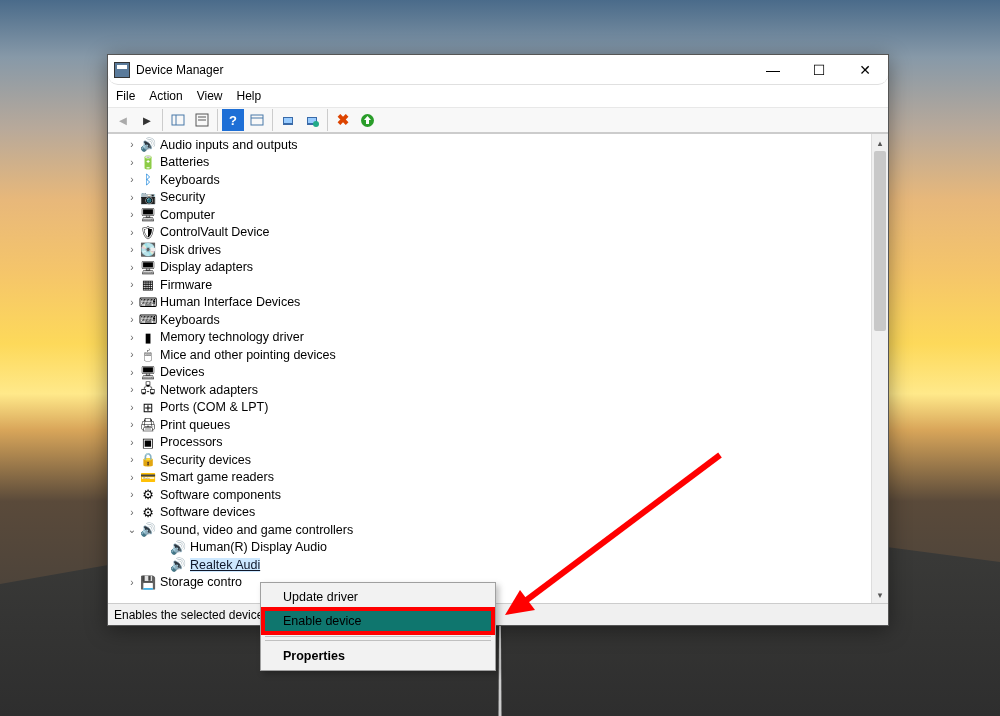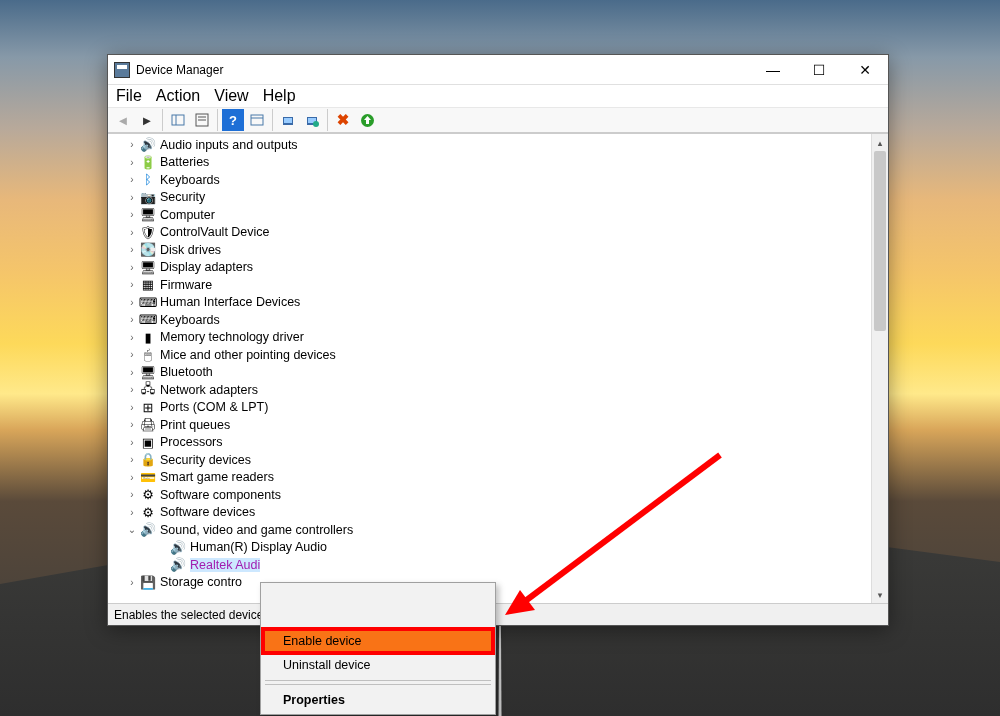--- a/index.html
+++ b/index.html
@@ -16,50 +16,50 @@
   content:""; position:absolute; bottom:0; left:50%; width:6px; height:100%;
   background:#ccc; transform:translateX(-50%);
   clip-path: polygon(47% 0,53% 0,75% 100%,25% 100%);
 }
 .sun { position:absolute; left:380px; top:360px; width:50px; height:50px; border-radius:50%; background:radial-gradient(circle,#fffde0 0%,#ffe985 60%,rgba(255,220,120,0) 100%); }
 .window {
   position:absolute; left:107px; top:54px; width:782px; height:572px;
   background:#fff; border:1px solid #555; box-shadow:0 4px 20px rgba(0,0,0,.4);
   display:flex; flex-direction:column;
 }
-.titlebar { height:30px; display:flex; align-items:center; padding:0 0 0 6px; border-bottom:1px solid #e0e0e0; }
+.titlebar { height:30px; display:flex; align-items:center; padding:0 0 0 6px; border-bottom:1px solid #e0e0e0;border-radius:10px; }
 .title-icon { width:16px; height:16px; margin-right:6px; background:#5a7a9a; border:1px solid #333; position:relative; }
 .title-icon::after{content:"";position:absolute;top:2px;left:2px;width:10px;height:4px;background:#fff;}
 .title-text { font-size:12px; flex:1; }
 .winbtn { width:46px; height:30px; display:flex; align-items:center; justify-content:center; font-size:14px; }
-.menubar { height:22px; display:flex; align-items:center; padding-left:8px; gap:14px; font-size:16px; }
+.menubar { height:22px; display:flex; align-items:center; padding-left:8px; gap:14px; font-size:12px; }
 .menubar span { cursor:default; }
 .toolbar { height:26px; border-top:1px solid #e8e8e8; border-bottom:1px solid #ccc; display:flex; align-items:center; padding:0 4px; gap:2px; background:#f8f8f8; }
 .tbtn { width:22px; height:22px; display:flex; align-items:center; justify-content:center; font-size:13px; border:1px solid transparent; color:#333; }
 .tbtn.sep { width:1px; background:#ccc; margin:0 2px; border:none; }
 .tbtn.disabled{ color:#aaa; }
 .tree-area { flex:1; display:flex; border-top:1px solid #ccc; overflow:hidden; }
 .tree { flex:1; overflow-y:auto; padding:2px 0 2px 18px; font-size:12.5px; position:relative; }
 .node { display:flex; align-items:center; height:17.5px; cursor:default; white-space:nowrap; }
 .expander { width:12px; text-align:center; color:#666; font-size:10px; cursor:pointer; }
 .dev-icon { width:16px; height:16px; margin:0 4px 0 2px; display:inline-flex; align-items:center; justify-content:center; font-size:13px; }
 .node.child { padding-left:30px; }
-.node.selected .label { background:#cde8ff; color:#a21caf; }
+.node.selected .label { background:#cde8ff; color:#0f172a;text-decoration:underline; }
 .scrollbar { width:17px; background:#f0f0f0; border-left:1px solid #ddd; position:relative; }
 .scroll-arrow{height:17px;display:flex;align-items:center;justify-content:center;font-size:9px;color:#555;}
 .scroll-thumb{position:absolute;top:17px;left:2px;right:2px;height:180px;background:#c8c8c8;border-radius:2px;}
 .statusbar { height:22px; border-top:1px solid #ccc; display:flex; align-items:center; padding-left:6px; font-size:12px; background:#f0f0f0; }
 
 .context-menu {
   position:absolute; left:260px; top:582px; width:236px; background:#f2f2f2;
   border:1px solid #a0a0a0; box-shadow:3px 3px 6px rgba(0,0,0,.25);
   font-size:12.5px; padding:2px;
 }
 .ctx-item { padding:5px 20px; cursor:default; position:relative; }
-.ctx-item.highlighted { background:#f97316;margin-top:44px; }
+.ctx-item.highlighted { background:#0f766e; }
 .ctx-item.highlight-box { outline:4px solid #ff0000; outline-offset:-2px; z-index:5; }
 .ctx-sep { height:1px; background:#c0c0c0; margin:3px 2px; }
 .ctx-item.bold { font-weight:bold; }
 
 .arrow { position:absolute; left:500px; top:445px; width:230px; height:170px; pointer-events:none; }
 .arrow line{stroke:#ff0000;stroke-width:6;}
 .arrow polygon{fill:#ff0000;}
 </style>
 </head>
 <body>
@@ -192,21 +192,21 @@
           <span class="label">Memory technology driver</span>
         </div>
         <div class="node">
           <span class="expander">›</span>
           <span class="dev-icon">🖱</span>
           <span class="label">Mice and other pointing devices</span>
         </div>
         <div class="node">
           <span class="expander">›</span>
           <span class="dev-icon">🖥</span>
-          <span class="label">Bluetooth</span>
+          <span class="label">Devices</span>
         </div>
         <div class="node">
           <span class="expander">›</span>
           <span class="dev-icon">🖧</span>
           <span class="label">Network adapters</span>
         </div>
         <div class="node">
           <span class="expander">›</span>
           <span class="dev-icon">⊞</span>
           <span class="label">Ports (COM &amp; LPT)</span>
@@ -267,22 +267,22 @@
       <div class="scroll-thumb"></div>
       <div class="scroll-arrow" style="position:absolute;bottom:0;width:100%;">▾</div>
     </div>
   </div>
   <div class="statusbar">
     <span>Enables the selected device.</span>
   </div>
 </div>
 
 <div class="context-menu" id="ctxmenu">
+    <div class="ctx-item">Update driver</div>
     <div class="ctx-item highlighted highlight-box">Enable device</div>
-    <div class="ctx-item">Uninstall device</div>
     <div class="ctx-sep"></div>
     <div class="ctx-sep"></div>
     <div class="ctx-item bold">Properties</div>
   </div>
 
 <svg class="arrow" viewBox="0 0 230 170">
   <line x1="220" y1="10" x2="20" y2="160"></line>
   <polygon points="5,170 35,165 20,145"></polygon>
 </svg>
 

